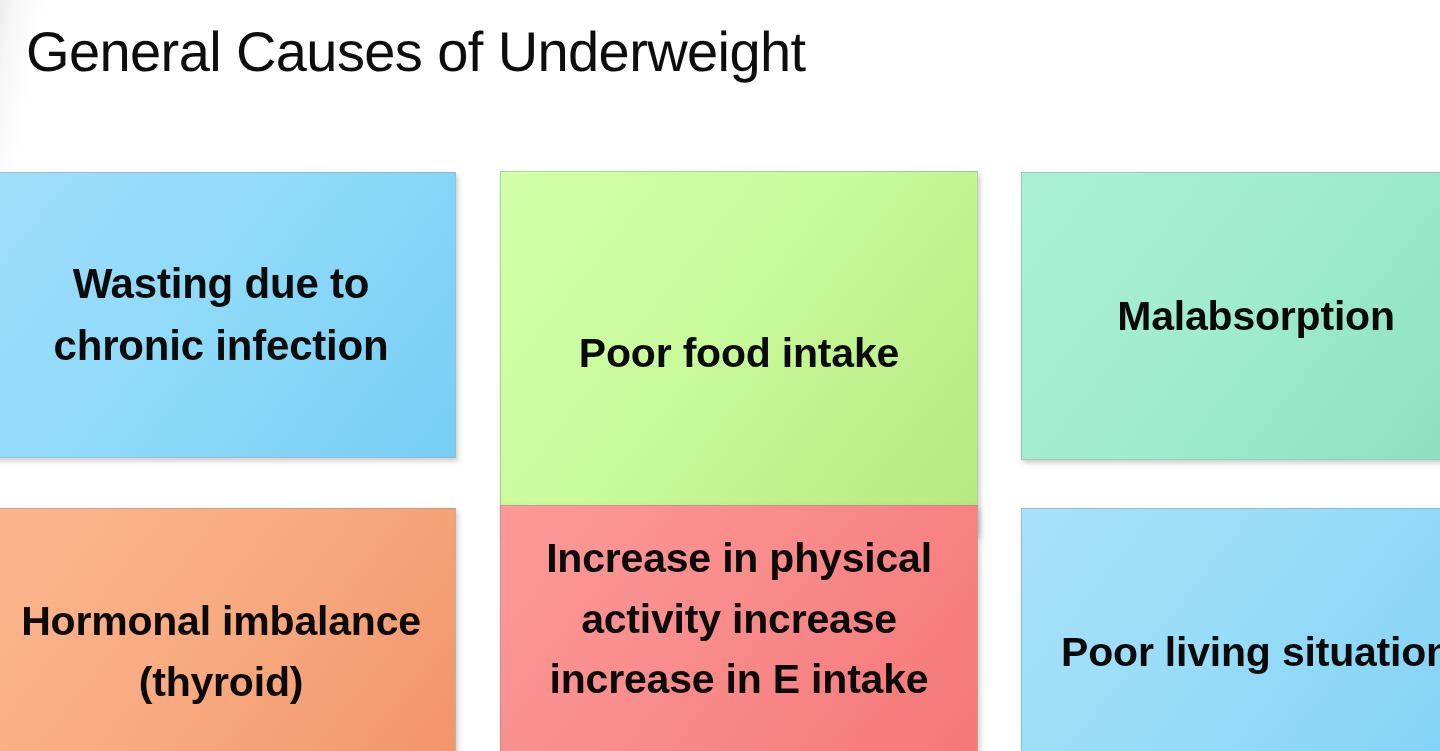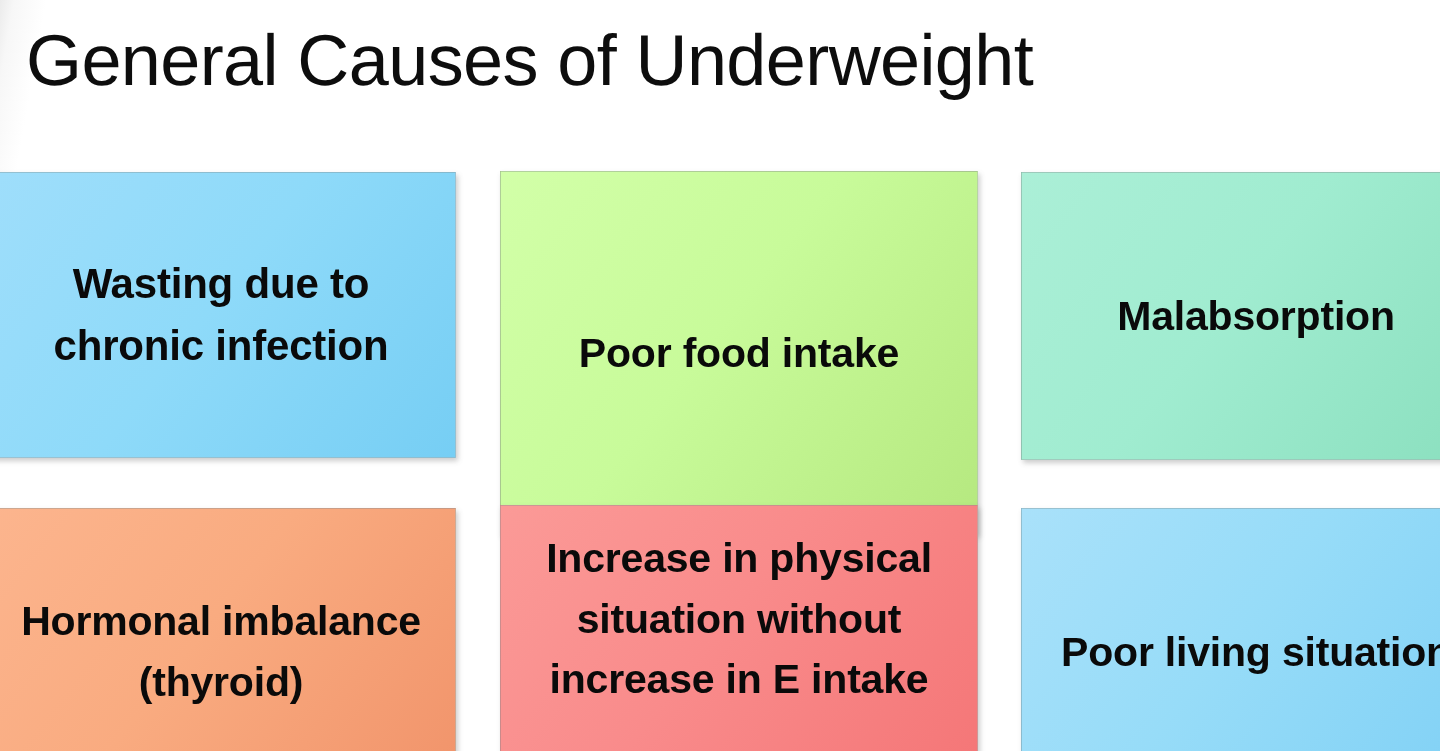--- a/index.html
+++ b/index.html
@@ -20,25 +20,25 @@
     width: 1440px;
     height: 751px;
     overflow: hidden;
     background: linear-gradient(100deg, #ebebeb 0px, #f7f7f7 14px, #ffffff 46px, #ffffff 100%);
   }
 
   
   #slide-title {
     position: absolute;
     left: 26px;
-    top: 11px;
+    top: 2px;
     width: 1340px;
     height: 100px;
     line-height: 100px;
-    font-size: 72px;
+    font-size: 56px;
     font-weight: 400;
     letter-spacing: -0.6px;
     color: #0d0d0d;
     white-space: nowrap;
     text-rendering: geometricPrecision;
   }
 
   
   .cause-box {
     position: absolute;
@@ -115,20 +115,20 @@
 
   <div class="cause-box" id="box-malabsorption">
     <span class="box-label">Malabsorption</span>
   </div>
 
   <div class="cause-box" id="box-hormonal">
     <span class="box-label">Hormonal imbalance (thyroid)</span>
   </div>
 
   <div class="cause-box" id="box-activity">
-    <span class="box-label">Increase in physical situation without increase in E intake</span>
+    <span class="box-label">Increase in physical activity increase increase in E intake</span>
   </div>
 
   <div class="cause-box" id="box-living">
     <span class="box-label">Poor living situation</span>
   </div>
 
 </div>
 
 </body></html>

